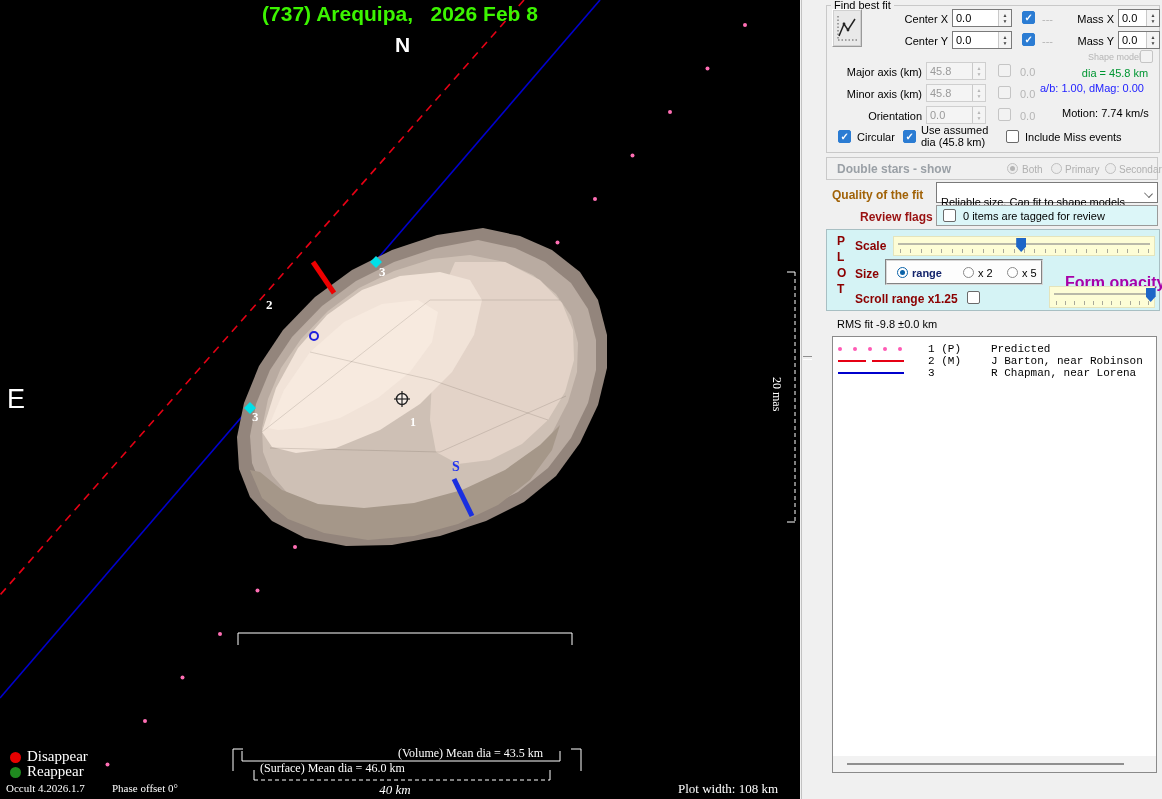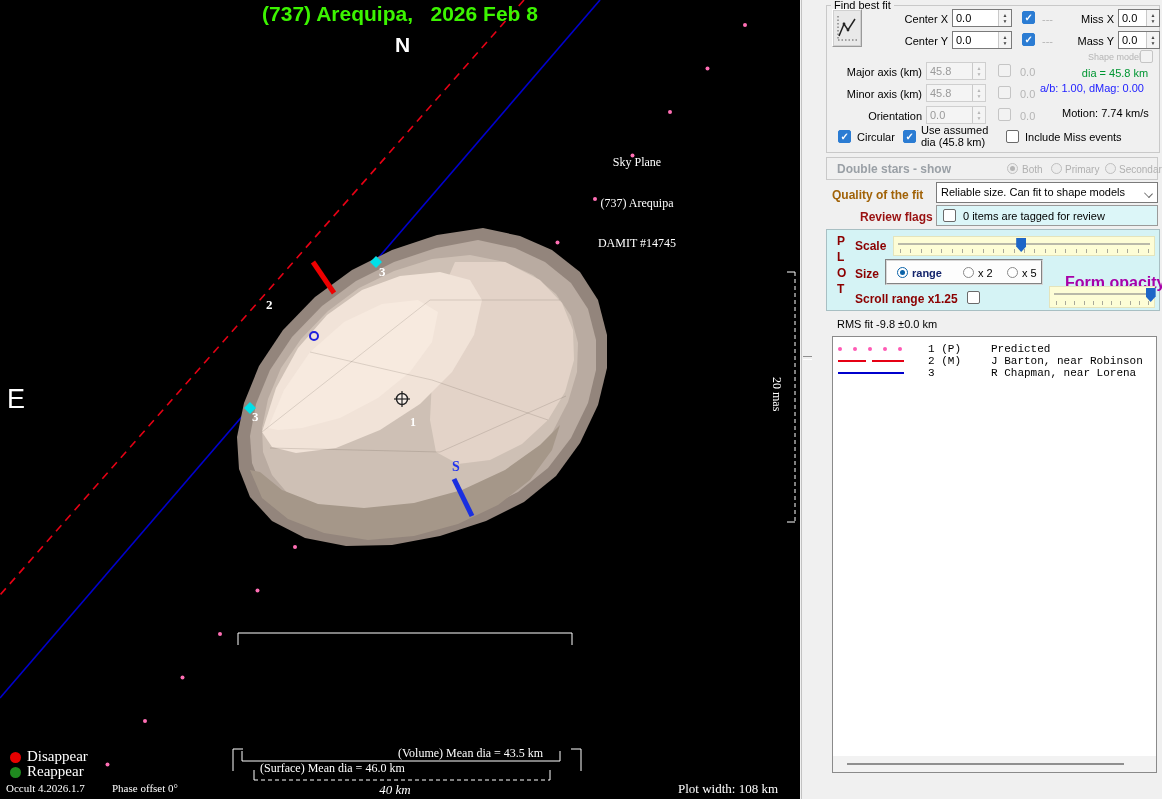--- a/index.html
+++ b/index.html
@@ -48,21 +48,21 @@
   .cb.on::after { content:"✓"; position:absolute; left:1.5px; top:-0.5px; color:#fff; font-size:10px; font-weight:bold; }
   .cb.dis { border-color:#c5c5c5; background:#f2f2f2; }
 
   .radio { position:absolute; width:11px; height:11px; border-radius:50%; border:1px solid #8a8a8a; background:#fff; }
   .radio.sel { border-color:#0b62a8; }
   .radio.sel::after { content:""; position:absolute; left:2px; top:2px; width:5px; height:5px; border-radius:50%; background:#0b62a8; }
   .radio.dis { border-color:#c0c0c0; background:#ededed; }
   .radio.dis.sel::after { background:#b5b5b5; }
 
   .dd { position:absolute; background:#fff; border:1px solid #7a7a7a; font-size:11px; }
-  .dd .dd-txt { position:absolute; left:4px; top:3px; white-space:nowrap; }
+  .dd .dd-txt { position:absolute; left:4px; top:13px; white-space:nowrap; }
   .dd .chev { position:absolute; right:5px; top:7px; width:7px; height:7px;
               border-right:1.5px solid #666; border-bottom:1.5px solid #666; transform:rotate(45deg) scale(1,.8); }
 
   .cyanbox { position:absolute; background:#dcf6f8; border:1px solid #9a9a9a; }
 
   .plotpanel { position:absolute; left:26px; top:229px; width:334px; height:82px;
                background:#d5f3f5; border:1px solid #a8bfc3; }
   .dr { color:#8b0000; font-weight:bold; font-size:12px; }
   .slider { position:absolute; background:#fdfdd6; border:1px solid #e4e4bc; }
   .slider .groove { position:absolute; left:4px; right:4px; top:6px; height:2px; background:#b9b9a9; }
@@ -159,25 +159,20 @@
         <path d="M243,749 H233 V771 M571,749 H581 V771"></path>
         <path d="M795,272 V522" stroke-dasharray="4 3"></path>
         <path d="M787,272 H795 M787,522 H795"></path>
       </g>
     </svg>
 
     <div class="ov title" style="left:150px; top:2px; width:500px;">(737) Arequipa,   2026 Feb 8</div>
     <div class="ov nlabel" style="left:395px; top:33px;">N</div>
     <div class="ov elabel" style="left:7px; top:384px;">E</div>
 
-    <div class="ov skyinfo" style="left:572px; top:129px; width:130px;">
-      <div>Sky Plane</div>
-      <div>(737) Arequipa</div>
-      <div>DAMIT #14745</div>
-    </div>
 
     <div class="ov chordnum" style="left:266px; top:297px;">2</div>
     <div class="ov chordnum" style="left:379px; top:264px;">3</div>
     <div class="ov chordnum" style="left:252px; top:409px;">3</div>
     <div class="ov chordnum" style="left:410px; top:415px; font-size:12px;">1</div>
     <div class="ov slabel" style="left:452px; top:459px;">S</div>
 
     <div class="ov maslabel" style="left:769px; top:377px;">20 mas</div>
 
     <div class="ov scaletext" style="left:398px; top:746px;">(Volume) Mean dia = 43.5 km</div>
@@ -214,21 +209,21 @@
     <div class="lbl rt" style="left:60px; top:13px; width:88px;">Center X</div>
     <div class="spin" style="left:152px; top:9px; width:60px;">
       <span class="val">0.0</span>
       <span class="arrows">
           <span style="top:1px;">▲</span>
           <span style="bottom:1px;">▼</span>
         </span>
     </div>
     <div class="cb on" style="left:222px; top:11px;"></div>
     <div class="lbl grayval" style="left:242px; top:13px;">---</div>
-    <div class="lbl rt" style="left:262px; top:13px; width:52px;">Miss X</div>
+    <div class="lbl rt" style="left:262px; top:13px; width:52px;">Mass X</div>
     <div class="spin" style="left:318px; top:9px; width:42px;">
       <span class="val">0.0</span>
       <span class="arrows">
           <span style="top:1px;">▲</span>
           <span style="bottom:1px;">▼</span>
         </span>
     </div>
 
     <div class="lbl rt" style="left:60px; top:35px; width:88px;">Center Y</div>
     <div class="spin" style="left:152px; top:31px; width:60px;">

